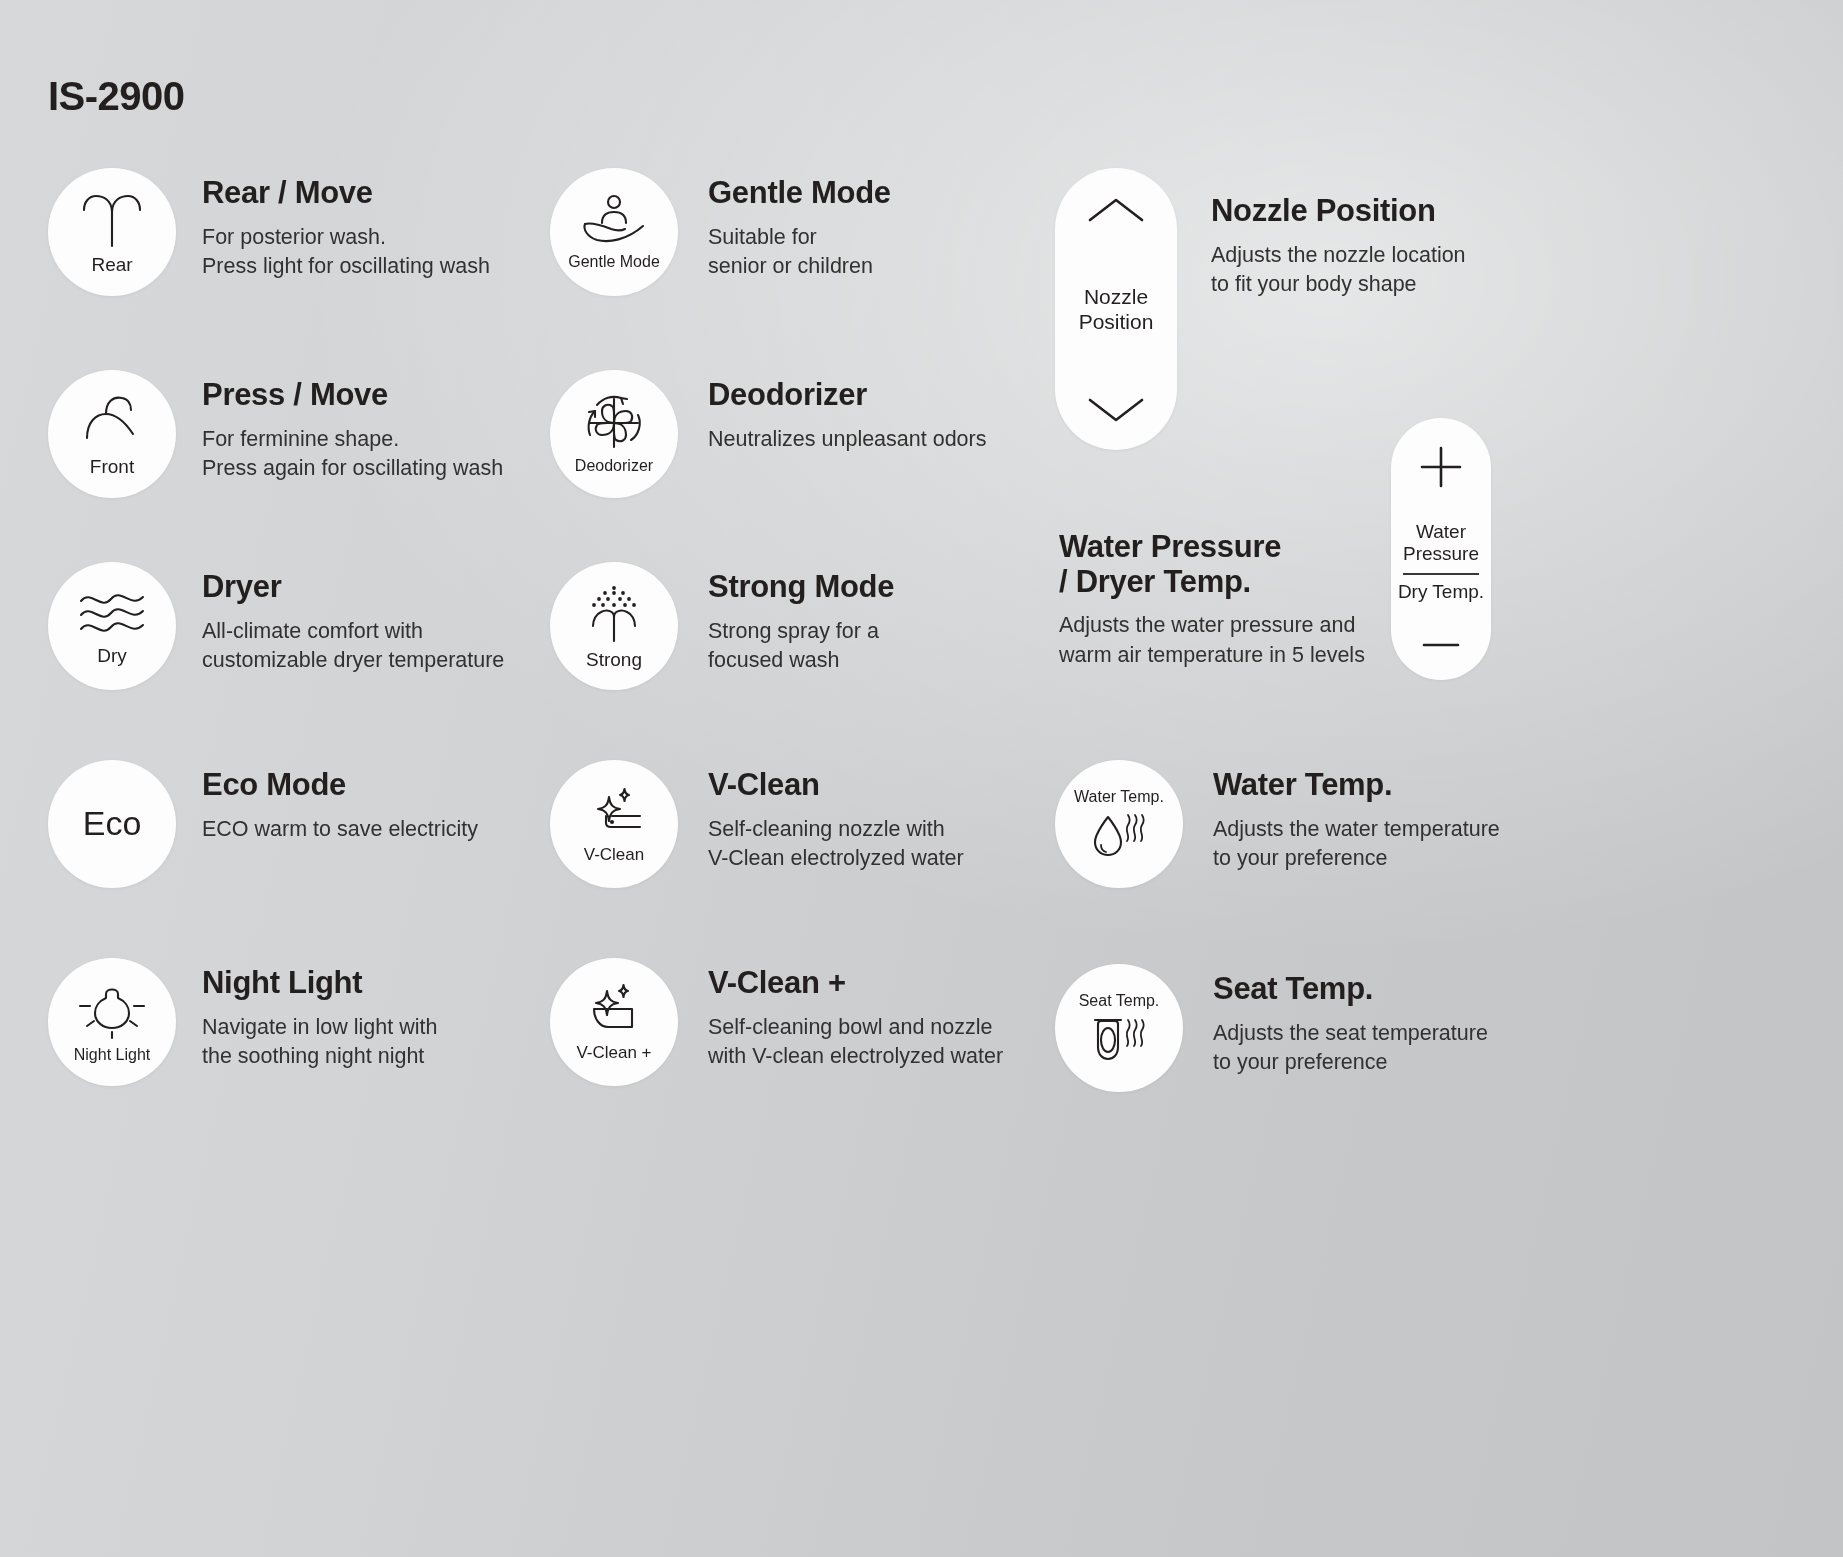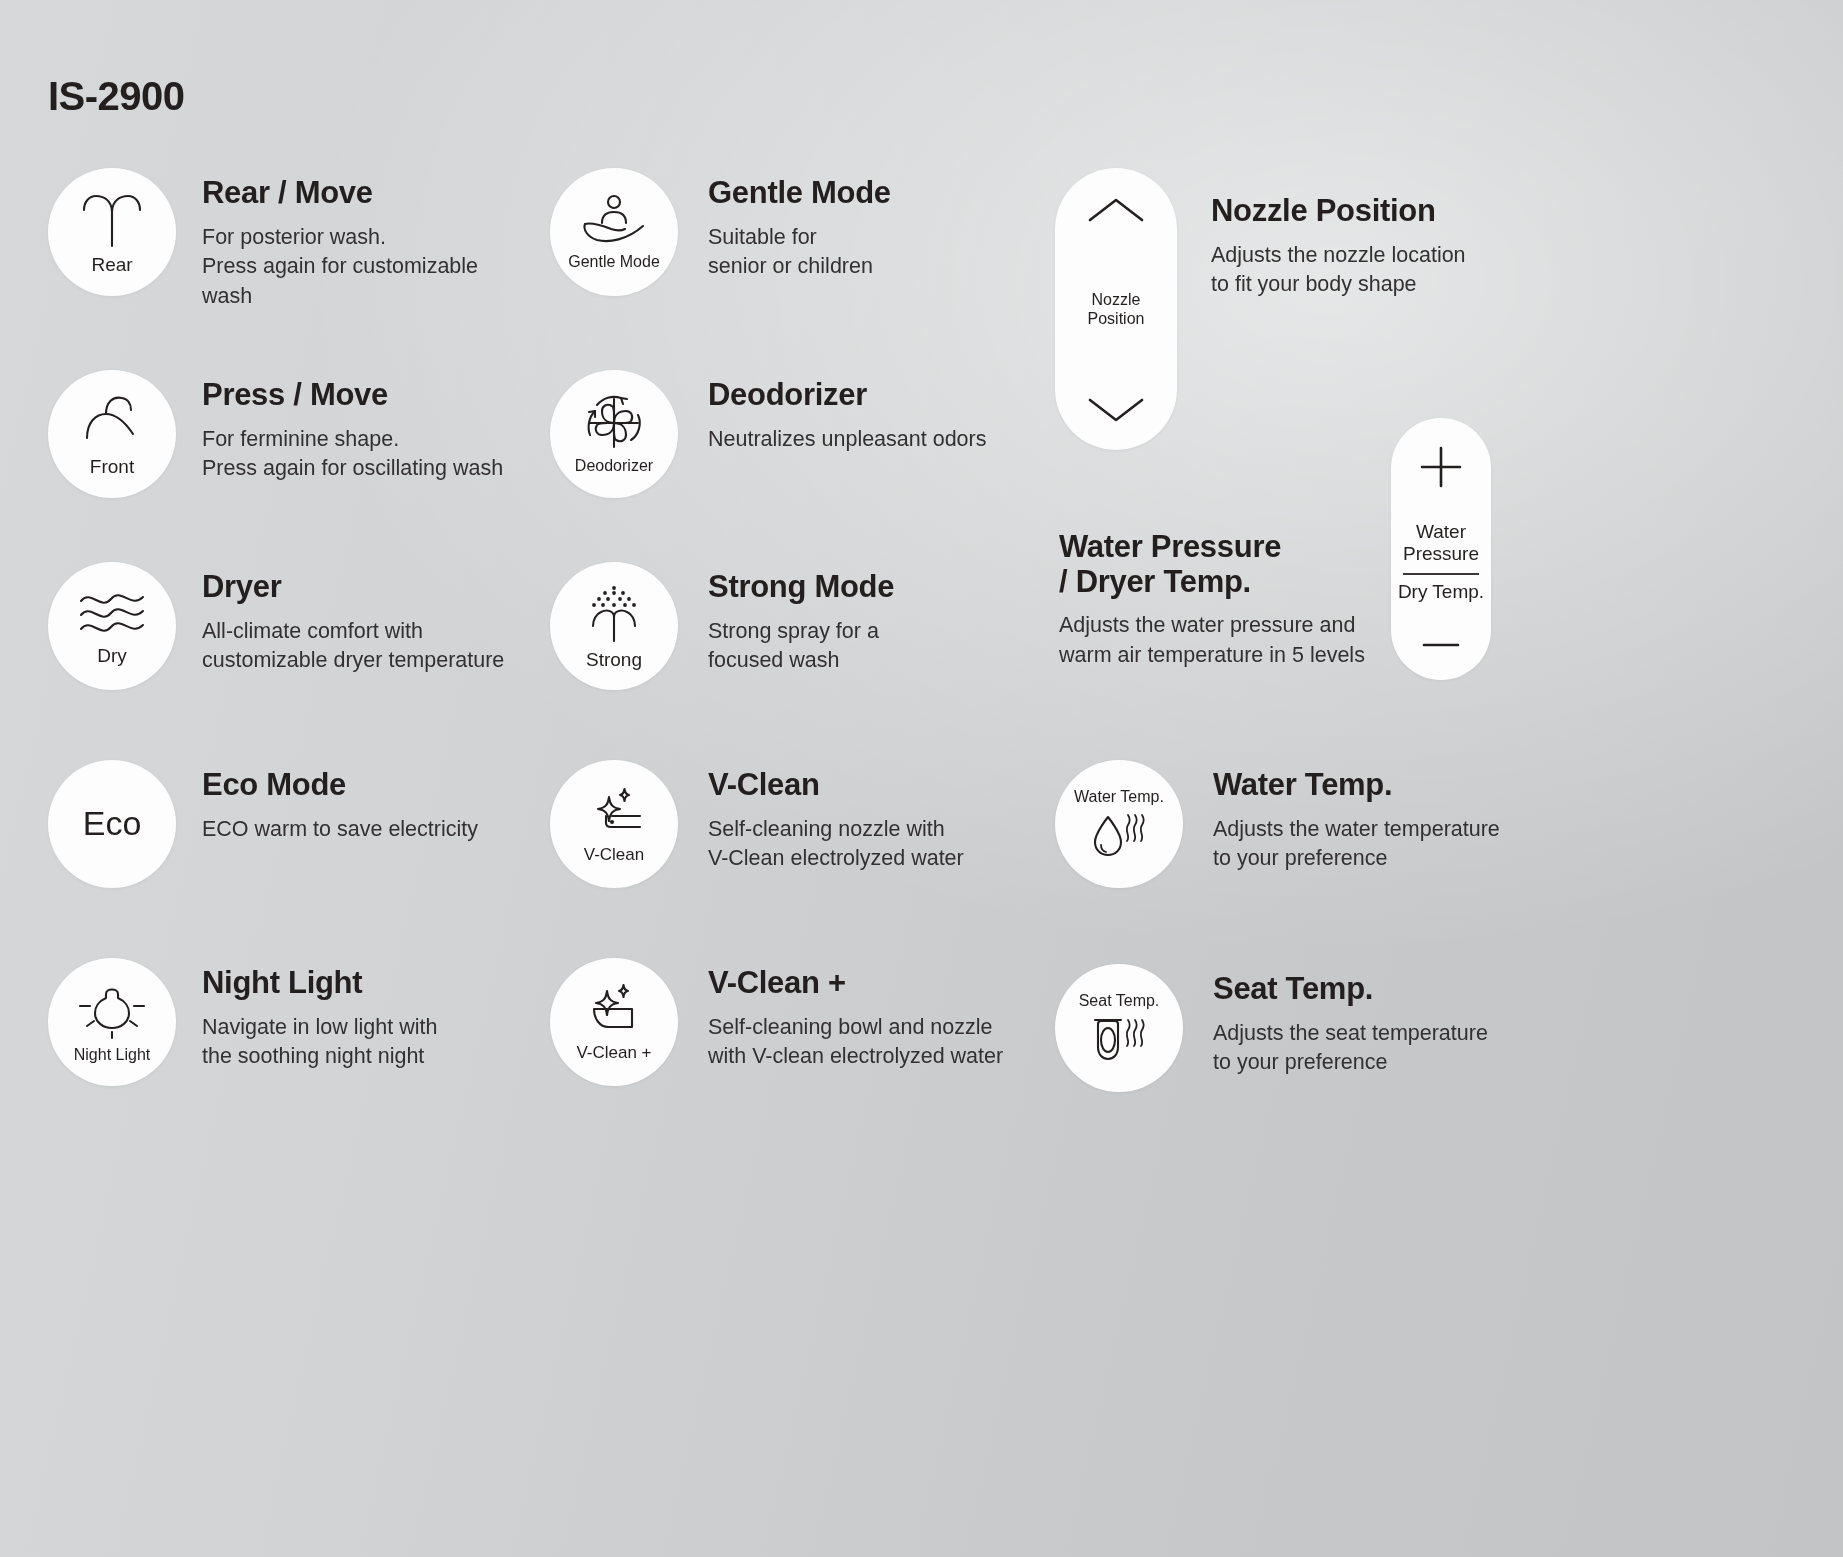--- a/index.html
+++ b/index.html
@@ -107,21 +107,21 @@
     width: 122px; height: 282px;
     justify-content: space-between;
     padding: 26px 0 24px;
   }
   .pill-pressure {
     width: 100px; height: 262px;
     justify-content: space-between;
     padding: 24px 0 22px;
   }
   .pill-label {
-    font-size: 16px;
+    font-size: 21px;
     font-weight: 500;
     text-align: center;
     line-height: 1.18;
     color: #231f1f;
     white-space: pre-line;
   }
   .pill-label.sm { font-size: 19px; }
   .pill-mid { display: flex; flex-direction: column; align-items: center; }
   .pill-divider {
     width: 76px; height: 2px; background: #3a3536;
@@ -178,21 +178,21 @@
             <path class="stroke" d="M37 56 V22"></path>
             <path class="stroke" d="M37 22 C37 10, 28 6, 21 6 C14 6, 9 12, 9 20"></path>
             <path class="stroke" d="M37 22 C37 10, 46 6, 53 6 C60 6, 65 12, 65 20"></path>
           </svg>
         </span>
         <span class="badge-caption">Rear</span>
       </div>
       <div class="ftext">
         <div class="ftitle">Rear / Move</div>
         <div class="fdesc">For posterior wash.
-Press again for customizable wash</div>
+Press light for oscillating wash</div>
       </div>
     </div>
 
     <div class="feature" id="f-front">
       <div class="badge badge-circle">
         <span class="badge-glyph">
           <svg width="74" height="60" viewBox="0 0 74 60">
             <path class="stroke" d="M12 46 C12 30, 21 22, 31 22 C41 22, 50 30, 58 42"></path>
             <path class="stroke" d="M31 22 C31 10, 38 4, 47 6 C53 7, 56 12, 56 18"></path>
           </svg>

